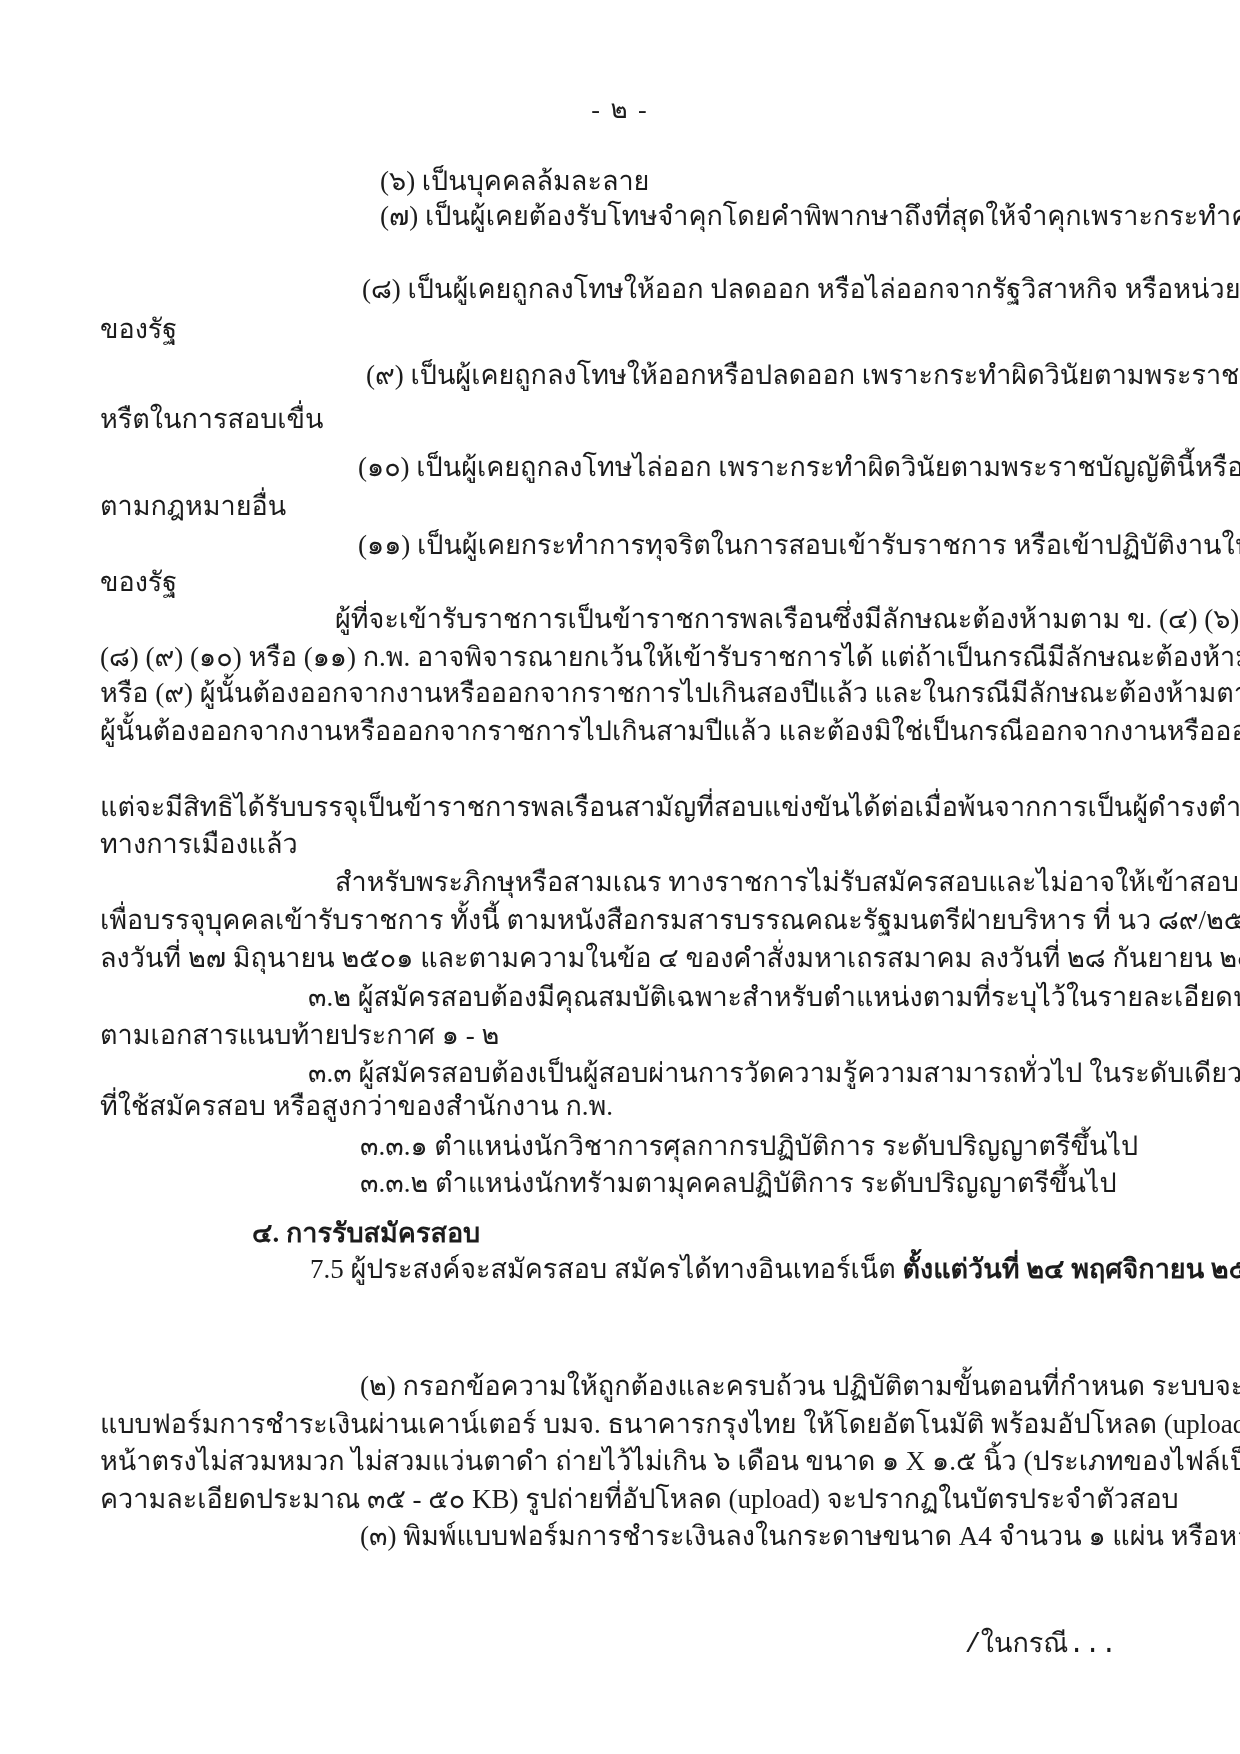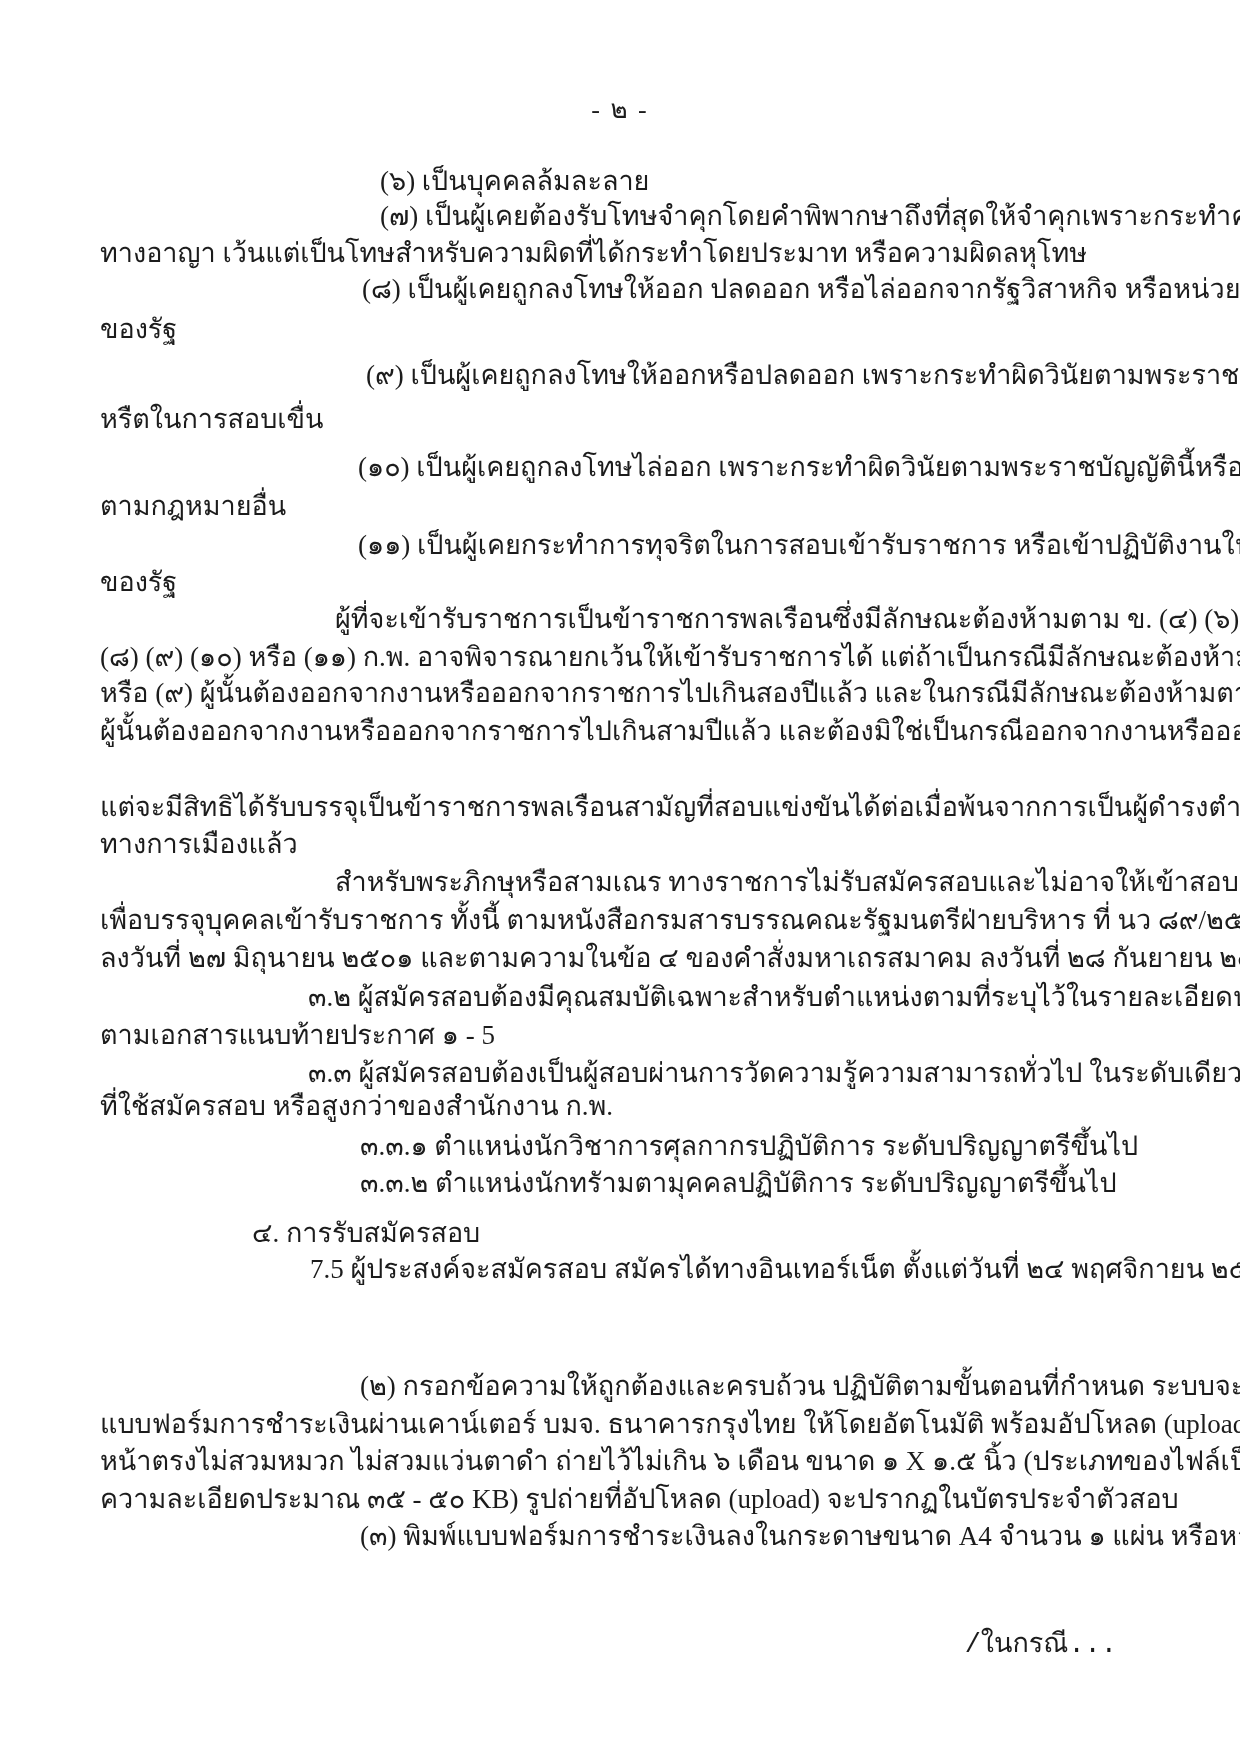--- a/index.html
+++ b/index.html
@@ -25,56 +25,55 @@
     width: 100%;
     text-align: center;
     font-size: 26px;
     letter-spacing: 2px;
   }
   .line {
     position: absolute;
     white-space: nowrap;
     line-height: 34px;
   }
-  .bold { font-weight: 400; }
+  .bold { font-weight: 700; }
   .continuation {
     position: absolute;
     white-space: nowrap;
     font-family: Liberation Mono, monospace;
   }
 </style>
 </head>
 <body>
 
 <div class="page">
 
   <div class="page-number">- ๒ -</div>
 
   <div class="line" style="top:164px; left:380px">(๖)  เป็นบุคคลล้มละลาย</div>
   <div class="line" style="top:199px; left:380px">(๗)  เป็นผู้เคยต้องรับโทษจำคุกโดยคำพิพากษาถึงที่สุดให้จำคุกเพราะกระทำความผิด</div>
-  <div class="line" style="top:236px; left:100px">ทางอาญา เว้นแต่เป็นโทษสำหรับความผิดที่ได้กระทำโดยประมาท หรือความผิดลหุโทษ</div>
   <div class="line" style="top:272px; left:362px">(๘)  เป็นผู้เคยถูกลงโทษให้ออก ปลดออก หรือไล่ออกจากรัฐวิสาหกิจ หรือหน่วยงานอื่น</div>
   <div class="line" style="top:312px; left:100px">ของรัฐ</div>
   <div class="line" style="top:358px; left:366px">(๙)  เป็นผู้เคยถูกลงโทษให้ออกหรือปลดออก เพราะกระทำผิดวินัยตามพระราชบัญญัตินี้</div>
   <div class="line" style="top:402px; left:100px">หรืตในการสอบเขื่น</div>
   <div class="line" style="top:450px; left:358px">(๑๐) เป็นผู้เคยถูกลงโทษไล่ออก เพราะกระทำผิดวินัยตามพระราชบัญญัตินี้หรือ</div>
   <div class="line" style="top:489px; left:100px">ตามกฎหมายอื่น</div>
   <div class="line" style="top:528px; left:358px">(๑๑) เป็นผู้เคยกระทำการทุจริตในการสอบเข้ารับราชการ หรือเข้าปฏิบัติงานในหน่วยงาน</div>
   <div class="line" style="top:565px; left:100px">ของรัฐ</div>
   <div class="line" style="top:602px; left:335px">ผู้ที่จะเข้ารับราชการเป็นข้าราชการพลเรือนซึ่งมีลักษณะต้องห้ามตาม ข. (๔) (๖) (๗)</div>
   <div class="line" style="top:640px; left:100px">(๘) (๙) (๑๐) หรือ (๑๑) ก.พ. อาจพิจารณายกเว้นให้เข้ารับราชการได้ แต่ถ้าเป็นกรณีมีลักษณะต้องห้ามตาม (๘)</div>
   <div class="line" style="top:676px; left:100px">หรือ (๙) ผู้นั้นต้องออกจากงานหรือออกจากราชการไปเกินสองปีแล้ว และในกรณีมีลักษณะต้องห้ามตาม (๑๐)</div>
   <div class="line" style="top:714px; left:100px">ผู้นั้นต้องออกจากงานหรือออกจากราชการไปเกินสามปีแล้ว และต้องมิใช่เป็นกรณีออกจากงานหรือออกจากราชการ</div>
   <div class="line" style="top:790px; left:100px">แต่จะมีสิทธิได้รับบรรจุเป็นข้าราชการพลเรือนสามัญที่สอบแข่งขันได้ต่อเมื่อพ้นจากการเป็นผู้ดำรงตำแหน่ง</div>
   <div class="line" style="top:827px; left:100px">ทางการเมืองแล้ว</div>
   <div class="line" style="top:865px; left:335px">สำหรับพระภิกษุหรือสามเณร ทางราชการไม่รับสมัครสอบและไม่อาจให้เข้าสอบแข่งขัน</div>
   <div class="line" style="top:903px; left:100px">เพื่อบรรจุบุคคลเข้ารับราชการ ทั้งนี้ ตามหนังสือกรมสารบรรณคณะรัฐมนตรีฝ่ายบริหาร ที่ นว ๘๙/๒๕๐๑</div>
   <div class="line" style="top:941px; left:100px">ลงวันที่ ๒๗ มิถุนายน ๒๕๐๑ และตามความในข้อ ๔ ของคำสั่งมหาเถรสมาคม ลงวันที่ ๒๘ กันยายน ๒๕๖๔</div>
   <div class="line" style="top:980px; left:308px">๓.๒ ผู้สมัครสอบต้องมีคุณสมบัติเฉพาะสำหรับตำแหน่งตามที่ระบุไว้ในรายละเอียดปรากฏ</div>
-  <div class="line" style="top:1018px; left:100px">ตามเอกสารแนบท้ายประกาศ ๑ - 5</div>
+  <div class="line" style="top:1018px; left:100px">ตามเอกสารแนบท้ายประกาศ ๑ - ๒</div>
   <div class="line" style="top:1056px; left:308px">๓.๓ ผู้สมัครสอบต้องเป็นผู้สอบผ่านการวัดความรู้ความสามารถทั่วไป ในระดับเดียวกับวุฒิ</div>
   <div class="line" style="top:1089px; left:100px">ที่ใช้สมัครสอบ หรือสูงกว่าของสำนักงาน ก.พ.</div>
   <div class="line" style="top:1129px; left:360px">๓.๓.๑ ตำแหน่งนักวิชาการศุลกากรปฏิบัติการ ระดับปริญญาตรีขึ้นไป</div>
   <div class="line" style="top:1166px; left:360px">๓.๓.๒ ตำแหน่งนักทรัามตามุคคลปฏิบัติการ ระดับปริญญาตรีขึ้นไป</div>
   <div class="line bold" style="top:1216px; left:252px">๔. การรับสมัครสอบ</div>
 
   <div class="line" style="top:1252px; left:310px"><span>7.5 ผู้ประสงค์จะสมัครสอบ สมัครได้ทางอินเทอร์เน็ต </span><span class="bold">ตั้งแต่วันที่ ๒๔ พฤศจิกายน ๒๕๖๘</span></div>
 
 
   <div class="line" style="top:1369px; left:360px">(๒)  กรอกข้อความให้ถูกต้องและครบถ้วน ปฏิบัติตามขั้นตอนที่กำหนด ระบบจะกำหนด</div>

